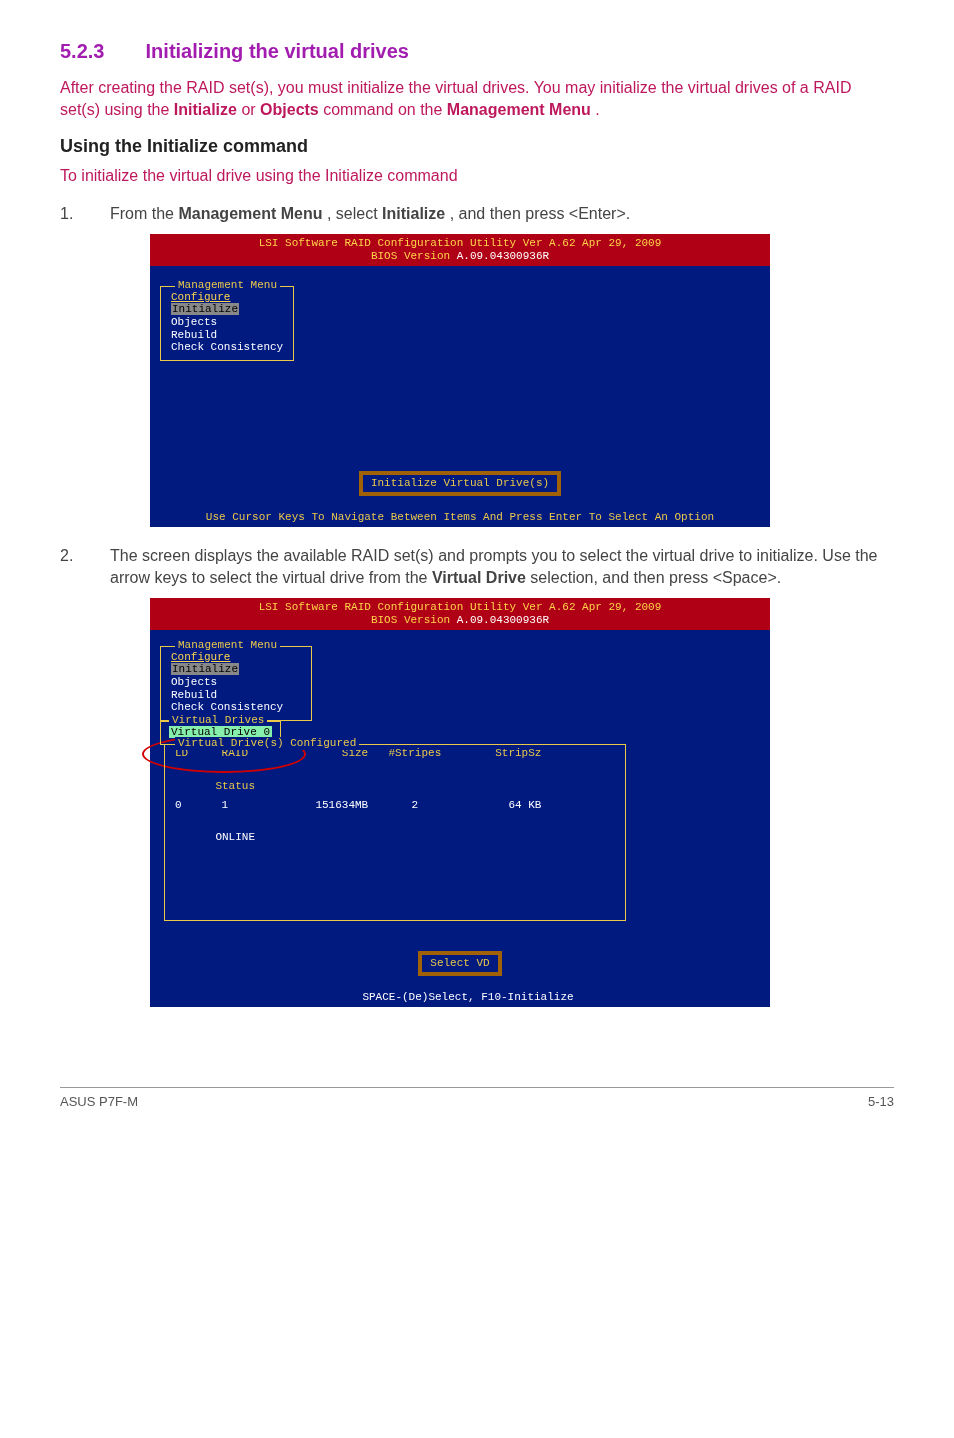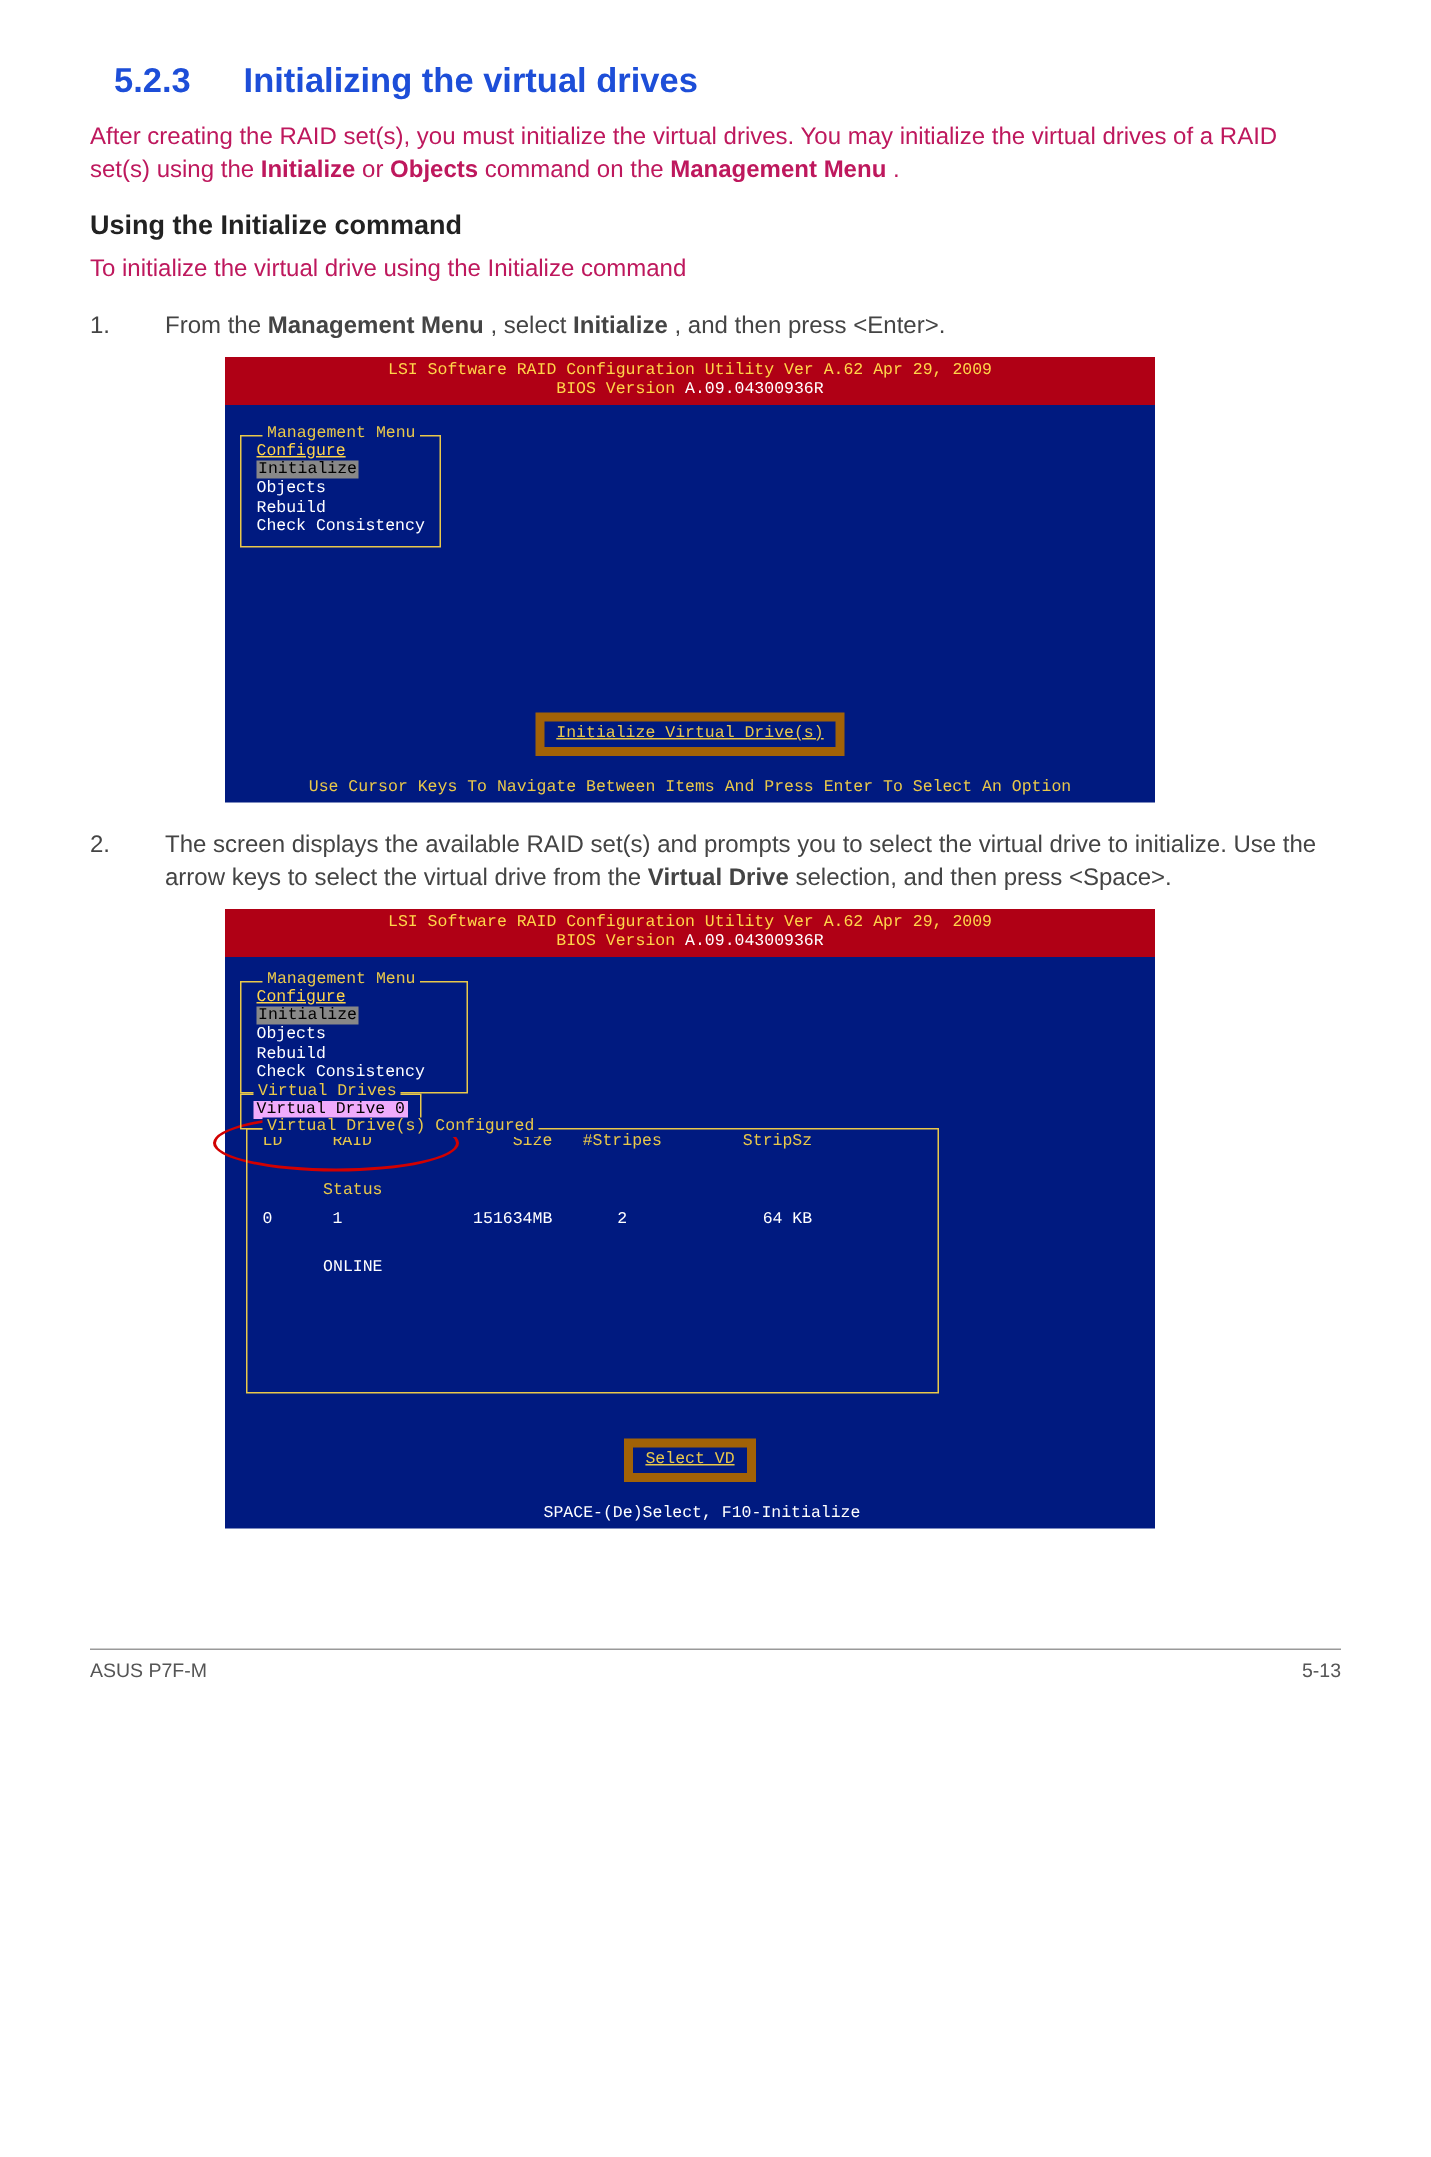--- a/index.html
+++ b/index.html
@@ -5,24 +5,24 @@
   body {
     margin: 0;
     padding: 40px 60px;
     font-family: Arial, Helvetica, sans-serif;
     color: #333;
     background: #fff;
     width: 954px;
     box-sizing: border-box;
   }
   h1.section {
-    font-size: 23px;
+    font-size: 20px;
     font-weight: bold;
-    color: #1d4ed8;
-    margin: 0 0 14px 16px;
+    color: #a21caf;
+    margin: 0 0 14px 0;
   }
   .num { display:inline-block; width: 80px; }
   p.body {
     font-size: 16px;
     line-height: 1.35;
     color: #be185d;
     margin: 0 0 16px 0;
   }
   h2.subhead {
     font-size: 18px;
@@ -82,25 +82,24 @@
   .bios .menu-box .sel {
     background: #888888;
     color: #000;
     padding: 0 1px;
   }
   .bios .menu-box .hl {
     color: #ffd54a;
     text-decoration: underline;
   }
   .bios .hintbox {
-    border: 6px solid #a16207;
+    border: 4px solid #a16207;
     color: #e9c84a;
     display: inline-block;
     padding: 2px 8px;
-    text-decoration: underline;
   }
   .bios .statusbar {
     background: #001a80;
     text-align:center;
     padding: 3px 0 4px 0;
     color:#e9c84a;
   }
   .bios .statusbar2 {
     background:#001a80;
     text-align:center;
@@ -138,21 +137,21 @@
     border:1px solid #e9c84a;
     padding: 4px 8px 6px 8px;
     position:relative;
     display:inline-block;
   }
   .vdrives-box .legend2 {
     position:absolute; top:-8px; left:8px;
     background:#001a80; color:#e9c84a; padding:0 3px;
   }
   .vdrives-box .vditem {
-    background:#f0abfc; color:#000; padding:0 2px;
+    background:#86efac; color:#000; padding:0 2px;
   }
   .red-circle {
     position:absolute;
     border:2px solid #d10000;
     border-radius: 50%/50%;
     width: 160px; height: 34px;
     pointer-events:none;
   }
 
   .page-foot {

